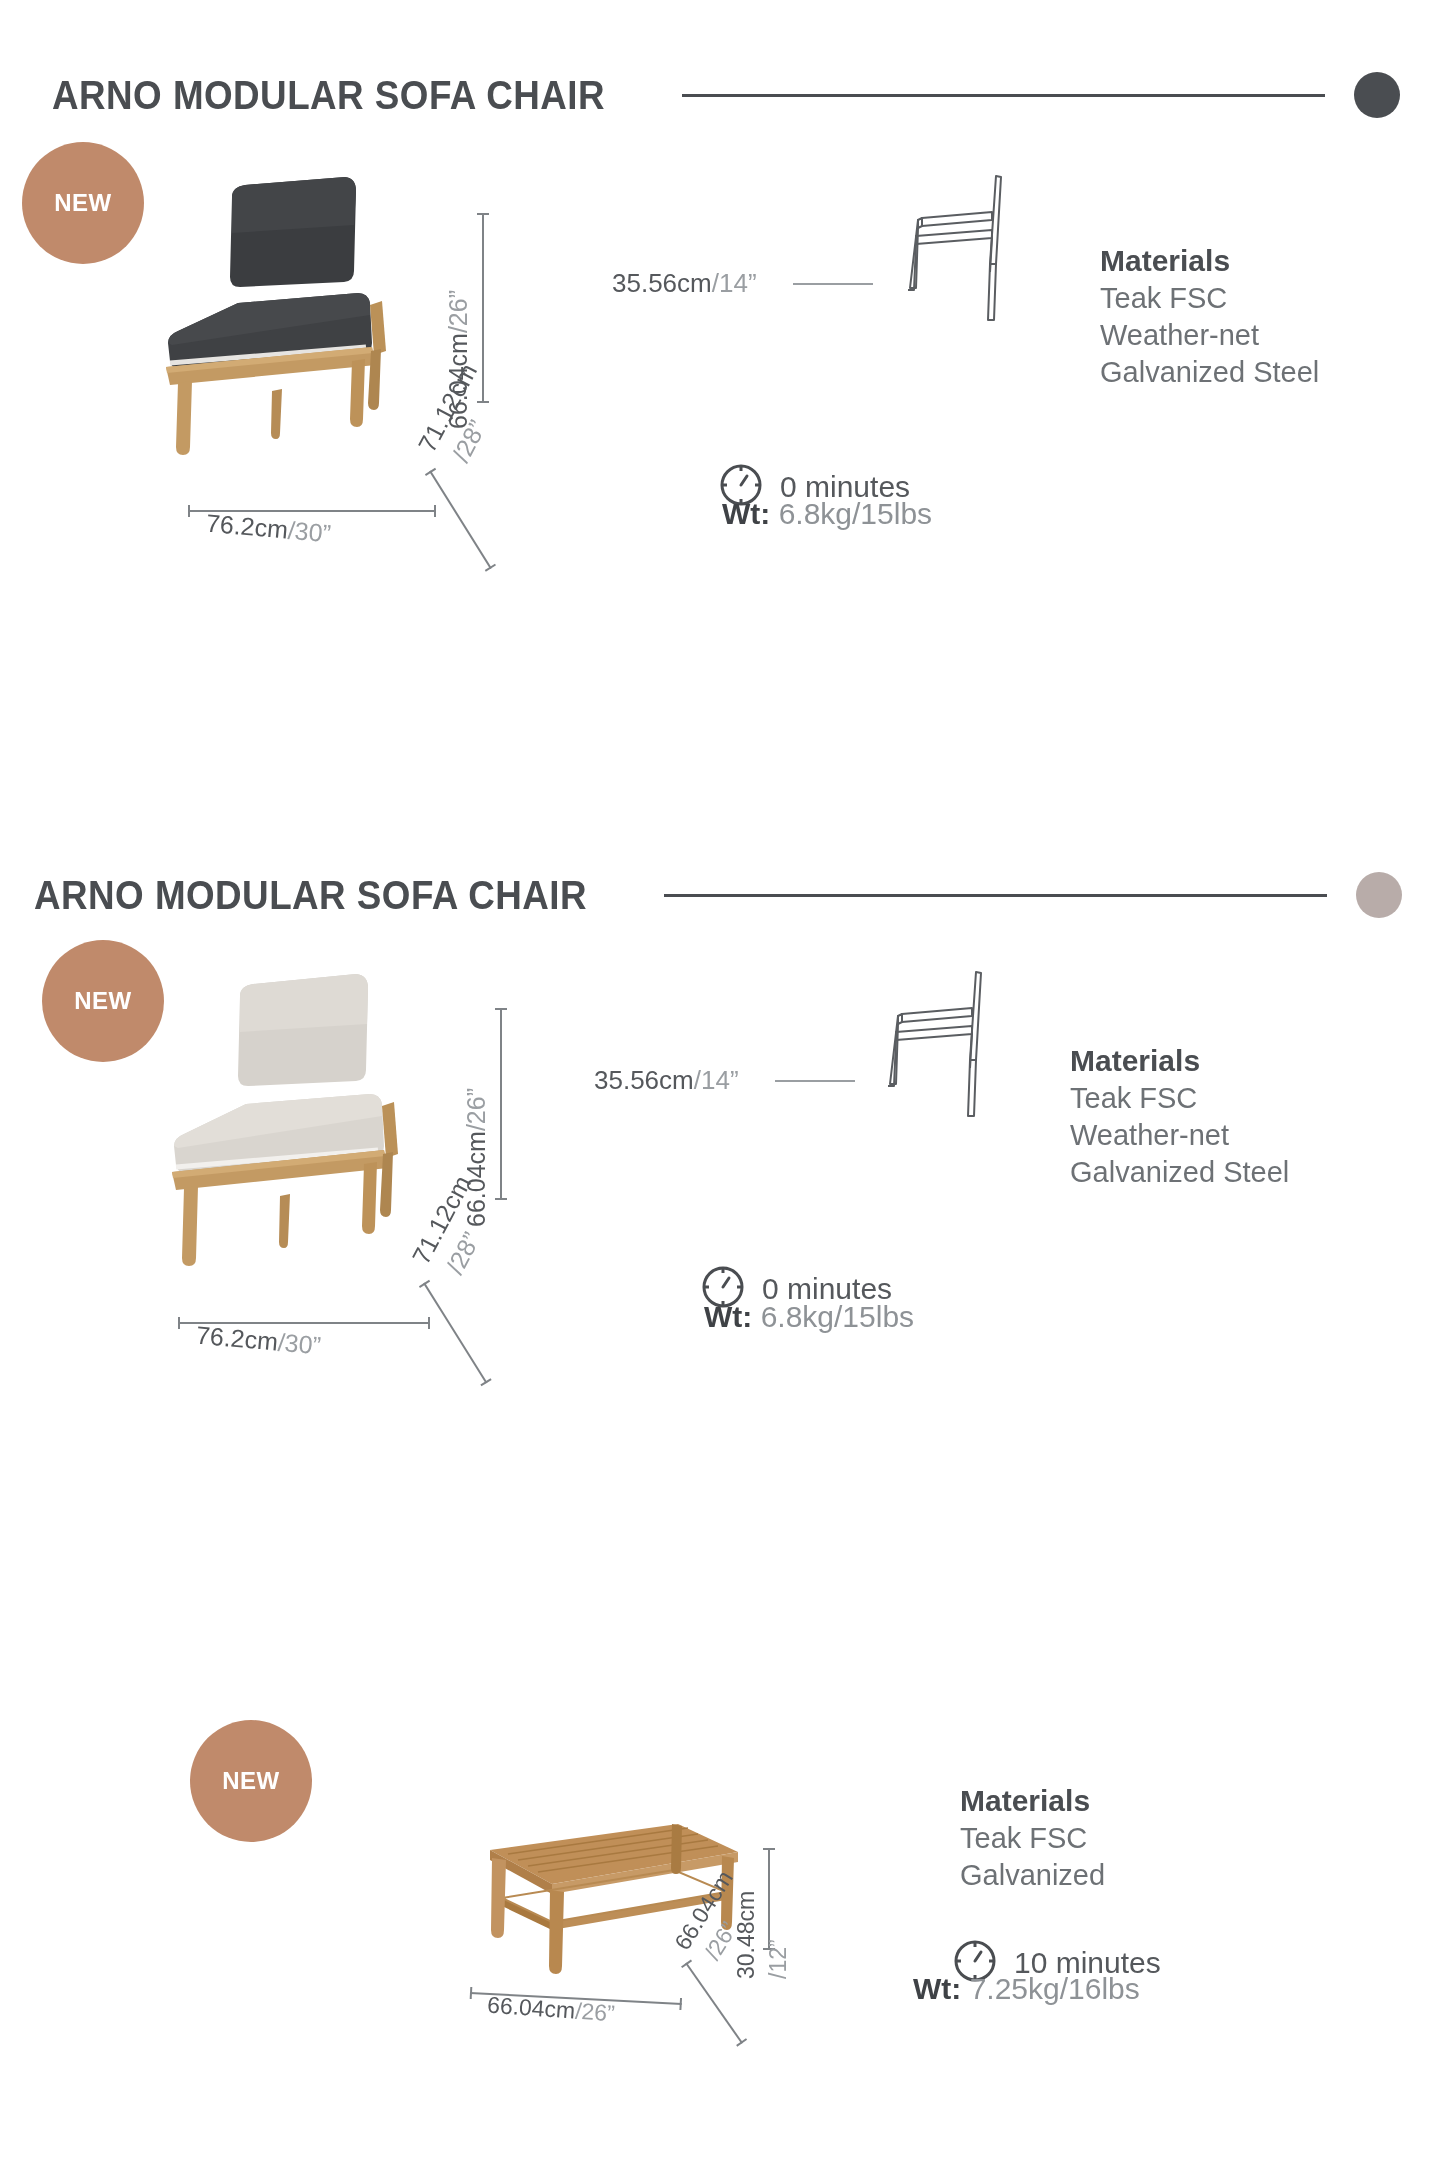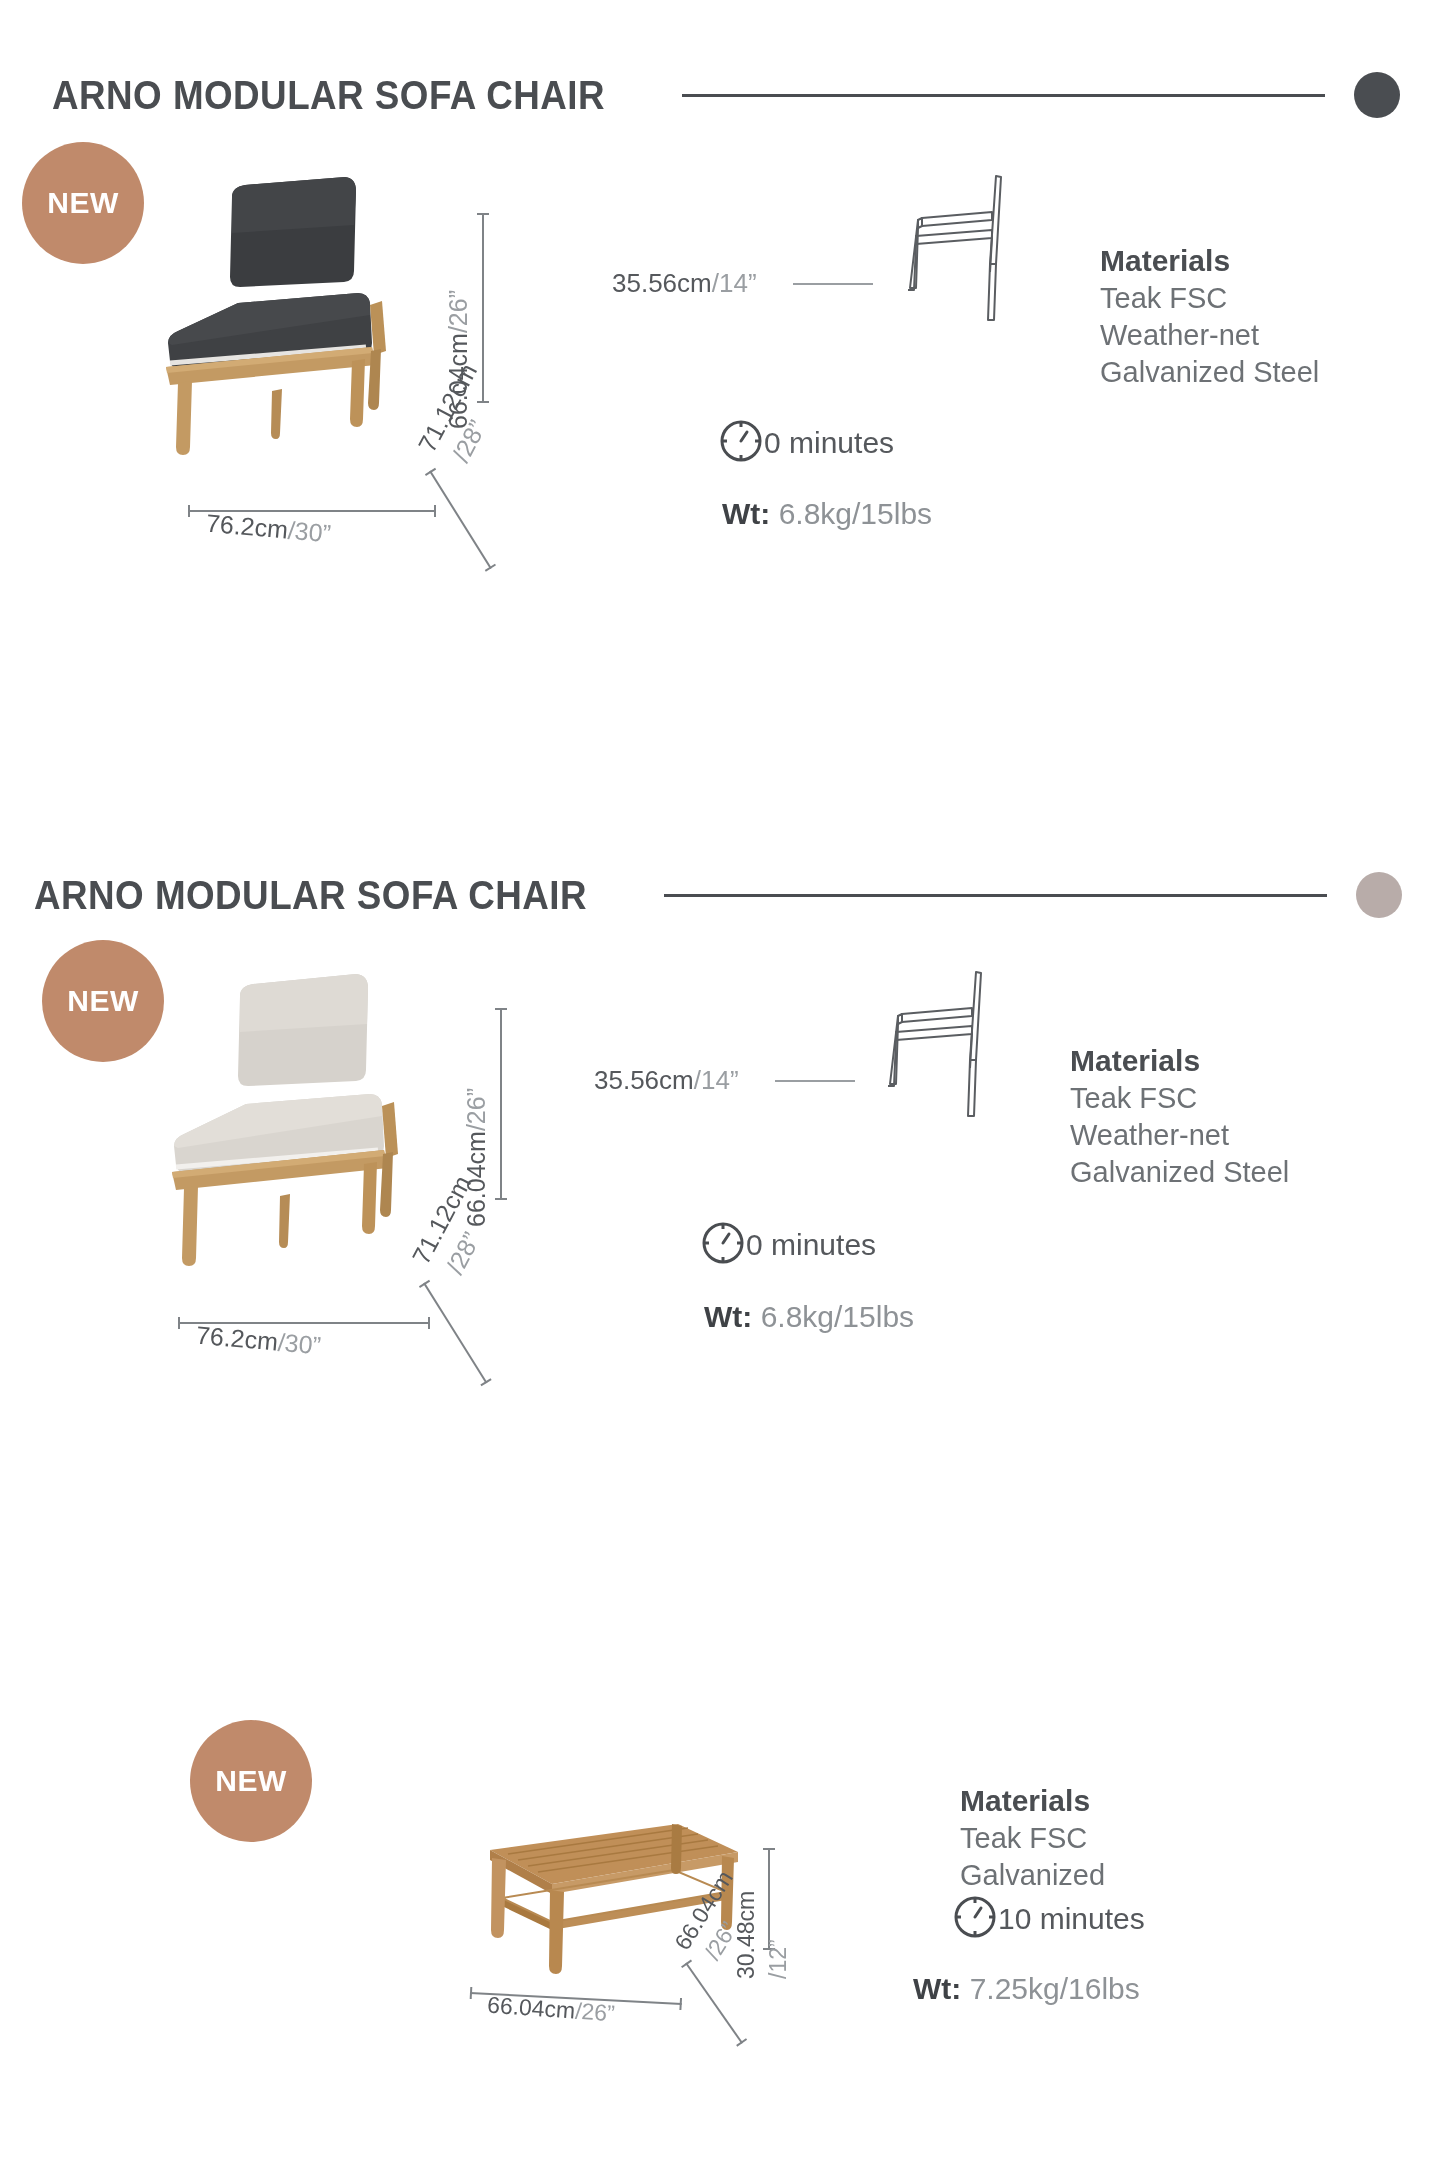--- a/index.html
+++ b/index.html
@@ -55,21 +55,21 @@
   .new-badge {
     position: absolute;
     width: 122px;
     height: 122px;
     border-radius: 50%;
     display: flex;
     align-items: center;
     justify-content: center;
     color: #ffffff;
     font-weight: 700;
-    font-size: 30px;
+    font-size: 24px;
     letter-spacing: 0.5px;
     z-index: 5;
   }
 
   
   .photo-wrap { position: absolute; }
 
   
   .dim-line-v {
     position: absolute;
@@ -131,21 +131,23 @@
   .spec-line {
     font-size: 29px;
     font-weight: 400;
     color: #6d7175;
     line-height: 1.28;
   }
 
   .meta-row {
     display: flex;
     align-items: center;
-    position: absolute;
+    gap: 16px;
+    position: absolute;
+    margin-top: 44px;
   }
   .meta-text {
     font-size: 30px;
     color: #55585c;
   }
   .weight-row { position: absolute; font-size: 30px; white-space: nowrap; }
   .weight-row .wt-label { font-weight: 700; color: #3f4246; }
   .weight-row .wt-value { color: #8e9296; }
 
   .clock-icon { flex: 0 0 auto; }

